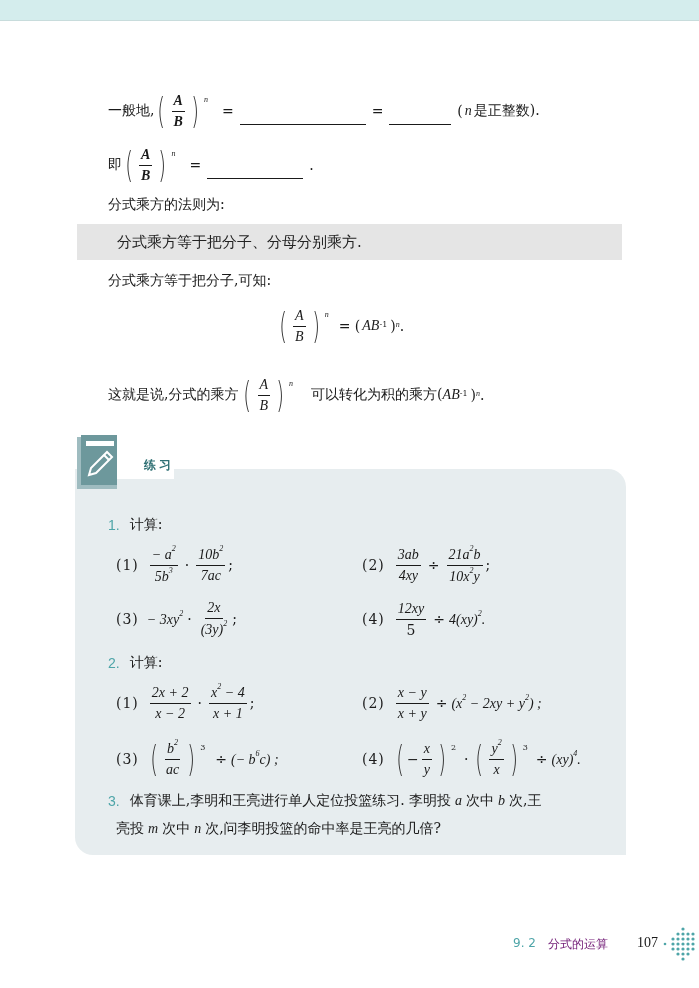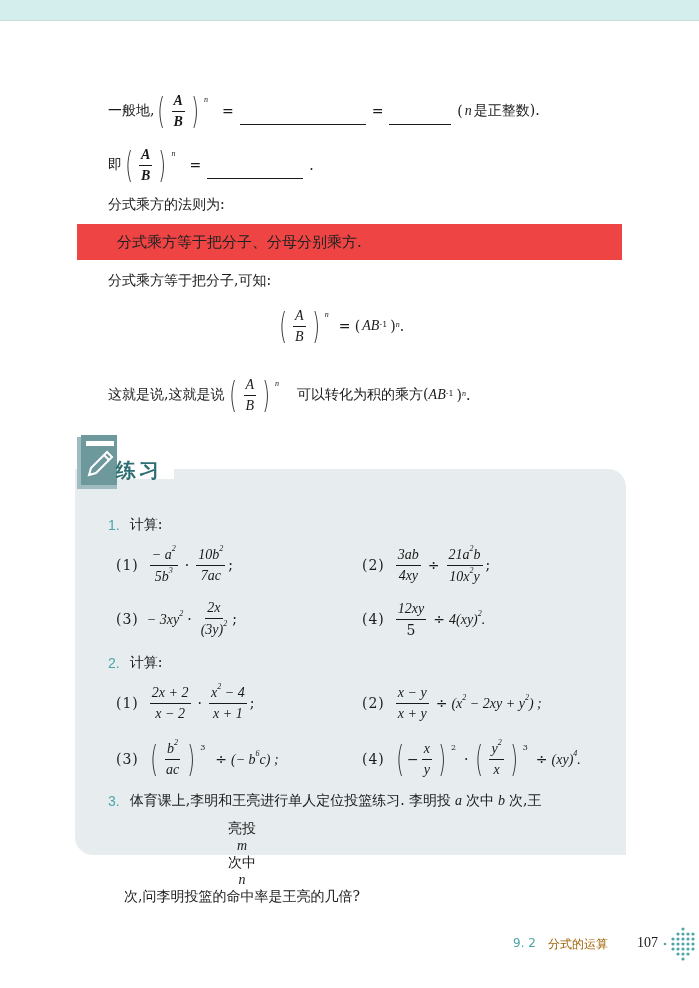--- a/index.html
+++ b/index.html
@@ -16,35 +16,35 @@
 
   .frac { display: inline-flex; flex-direction: column; align-items: center; margin: 0 3px; line-height: 1; vertical-align: middle; }
   .frac .num { padding: 0 2px 3px 2px; border-bottom: 1px solid #1a1a1a; text-align: center; }
   .frac .den { padding: 3px 2px 0 2px; text-align: center; }
 
   .paren { display: inline-flex; align-items: center; }
   .bigp { font-size: 36px; font-weight: 100; line-height: 1; transform: scaleX(0.55); display: inline-block; font-family: "DejaVu Sans", sans-serif; color: #333; }
 
   .blank { display: inline-block; border-bottom: 1px solid #1a1a1a; height: 16px; margin: 0 6px; position: relative; top: 6px; }
 
-  .rule-box { position: absolute; left: 77px; top: 224px; width: 545px; height: 36px; background: #ef4444; display: flex; align-items: center; padding-left: 40px; font-family: "DejaVu Sans", sans-serif; font-size: 15px; color: #222; }
+  .rule-box { position: absolute; left: 77px; top: 224px; width: 545px; height: 36px; background: #e5e5e5; display: flex; align-items: center; padding-left: 40px; font-family: "DejaVu Sans", sans-serif; font-size: 15px; color: #222; }
 
   .practice-area { position: absolute; left: 75px; top: 469px; width: 551px; height: 386px; background: #e7edef; border-radius: 0 18px 0 18px; }
   .practice-header-mask { position: absolute; left: 112px; top: 455px; width: 62px; height: 24px; background: #ffffff; }
   .practice-icon { position: absolute; left: 77px; top: 435px; width: 42px; height: 54px; }
-  .practice-title { position: absolute; left: 116px; top: 457px; font-family: Liberation Sans, sans-serif; font-weight: bold; color: #2e6f73; font-size: 20px; letter-spacing: 3px; }
+  .practice-title { position: absolute; left: 144px; top: 457px; font-family: Liberation Sans, sans-serif; font-weight: bold; color: #2e6f73; font-size: 12px; letter-spacing: 3px; }
 
   .qnum { color: #4ea5a8; font-family: "Liberation Sans", sans-serif; margin-right: 10px; }
   .sub { position: absolute; display: flex; align-items: center; white-space: nowrap; font-size: 14px; }
   .lbl { margin-right: 8px; letter-spacing: 1px; }
   .op { margin: 0 4px; }
 
   .footer { position: absolute; top: 936px; left: 0; width: 641px; height: 20px; }
   .footer-sec { position: absolute; left: 513px; top: 0; font-family: "DejaVu Sans", sans-serif; font-size: 12px; color: #4ea5a8; }
-  .footer-title { position: absolute; left: 548px; top: 0; font-family: Liberation Serif, serif; font-size: 12px; color: #a16207; }
+  .footer-title { position: absolute; left: 548px; top: 0; font-family: Liberation Serif, serif; font-size: 12px; color: #701a75; }
   .footer-page { position: absolute; left: 637px; top: -1px; font-family: "Liberation Serif", serif; font-size: 14px; color: #1a1a1a; }
   .dots { position: absolute; left: 661px; top: -10px; width: 38px; height: 36px; }
 </style>
 </head>
 <body>
 
 <div class="top-band"></div>
 
 <div class="line" style="left:108px; top:88px; height:46px;">
   <span style="font-family:'DejaVu Serif',serif;text-align:right;">一般地,</span>
@@ -102,21 +102,21 @@
   </span>
   <span style="margin-left:10px;">= (</span>
   <span class="it" style="margin-left:2px;">AB</span>
   <span class="sup">-1</span>
   <span style="margin-left:3px;">)</span>
   <span class="sup it">n</span>
   <span>.</span>
 </div>
 
 <div class="line" style="left:108px; top:372px; height:46px;">
-  <span>这就是说,这就是说</span>
+  <span>这就是说,分式的乘方</span>
   <span class="paren" style="margin-left:2px;">
     <span class="bigp">(</span>
     <span class="frac">
         <span class="num it">A</span>
         <span class="den it">B</span>
       </span>
     <span class="bigp">)</span>
     <span class="sup-hi it">n</span>
   </span>
   <span style="margin-left:18px;">可以转化为积的乘方(</span>
@@ -251,21 +251,21 @@
 </div>
 
 <div class="line" style="left:108px; top:792px;">
   <span class="qnum">3.</span>
   <span>体育课上,李明和王亮进行单人定位投篮练习. 李明投</span>
   <span class="it" style="margin:0 4px;">a</span>
   <span>次中</span>
   <span class="it" style="margin:0 4px;">b</span>
   <span>次,王</span>
 </div>
-<div class="line" style="left:124px; top:820px;flex-direction:column;">
+<div class="line" style="left:116px; top:820px;">
   <span>亮投</span>
   <span class="it" style="margin:0 4px;">m</span>
   <span>次中</span>
   <span class="it" style="margin:0 4px;">n</span>
   <span>次,问李明投篮的命中率是王亮的几倍?</span>
 </div>
 
 <div class="footer">
   <span class="footer-sec">9. 2</span>
   <span class="footer-title">分式的运算</span>

